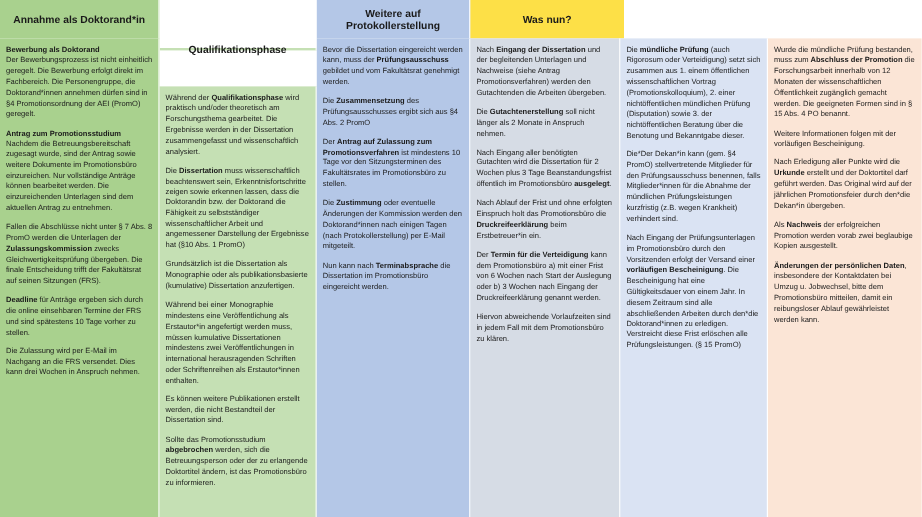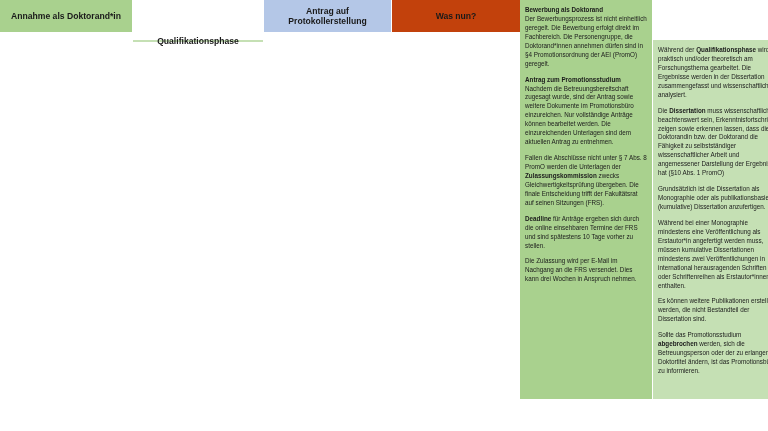--- a/index.html
+++ b/index.html
@@ -12,21 +12,21 @@
     height: 431px;
     font-family: "Liberation Sans", sans-serif;
     overflow: hidden;
   }
   .doc {
     width: 768px;
     height: 431px;
     position: relative;
     box-sizing: border-box;
     display: flex;
-    flex-direction: row;
+    flex-direction: column;
     background: #ffffff;
   }
   .header-row {
     display: flex;
     width: 768px;
     height: 32px;
     flex: 0 0 32px;
   }
   .header-cell {
     display: flex;
@@ -73,21 +73,21 @@
   .c4 { width: 125px; flex: 0 0 125px; }
   .c5 { width: 123px; flex: 0 0 123px; }
   .c6 { width: 128px; flex: 0 0 128px; }
 
   
   .h1 { background: #a9d18e; }
   .h2 { background: #c5e0b4; }
   .h3 { background: #b4c7e7; }
   .h4 { background: #d6dce5; }
   .h5 { background: #dae3f3; }
-  .h6 { background: #c2410c; }
+  .h6 { background: #fde047; }
 
   
   .b1 { background: #a9d18e; }
   .b2 { background: #c5e0b4; }
   .b3 { background: #b4c7e7; }
   .b4 { background: #d6dce5; }
   .b5 { background: #dae3f3; }
   .b6 { background: #fbe5d6; }
 </style>
 </head>
@@ -101,21 +101,21 @@
         <span>Annahme als Doktorand*in</span>
       </div>
     </div>
     <div class="header-cell c2 h2">
       <div>
         <span>Qualifikationsphase</span>
       </div>
     </div>
     <div class="header-cell c3 h3">
       <div>
-        <span>Antrag auf</span>
+        <span>Weitere auf</span>
         <span>Protokollerstellung</span>
       </div>
     </div>
     <div class="header-cell c6 h6">
       <div>
         <span>Was nun?</span>
       </div>
     </div>
   </div>
 

